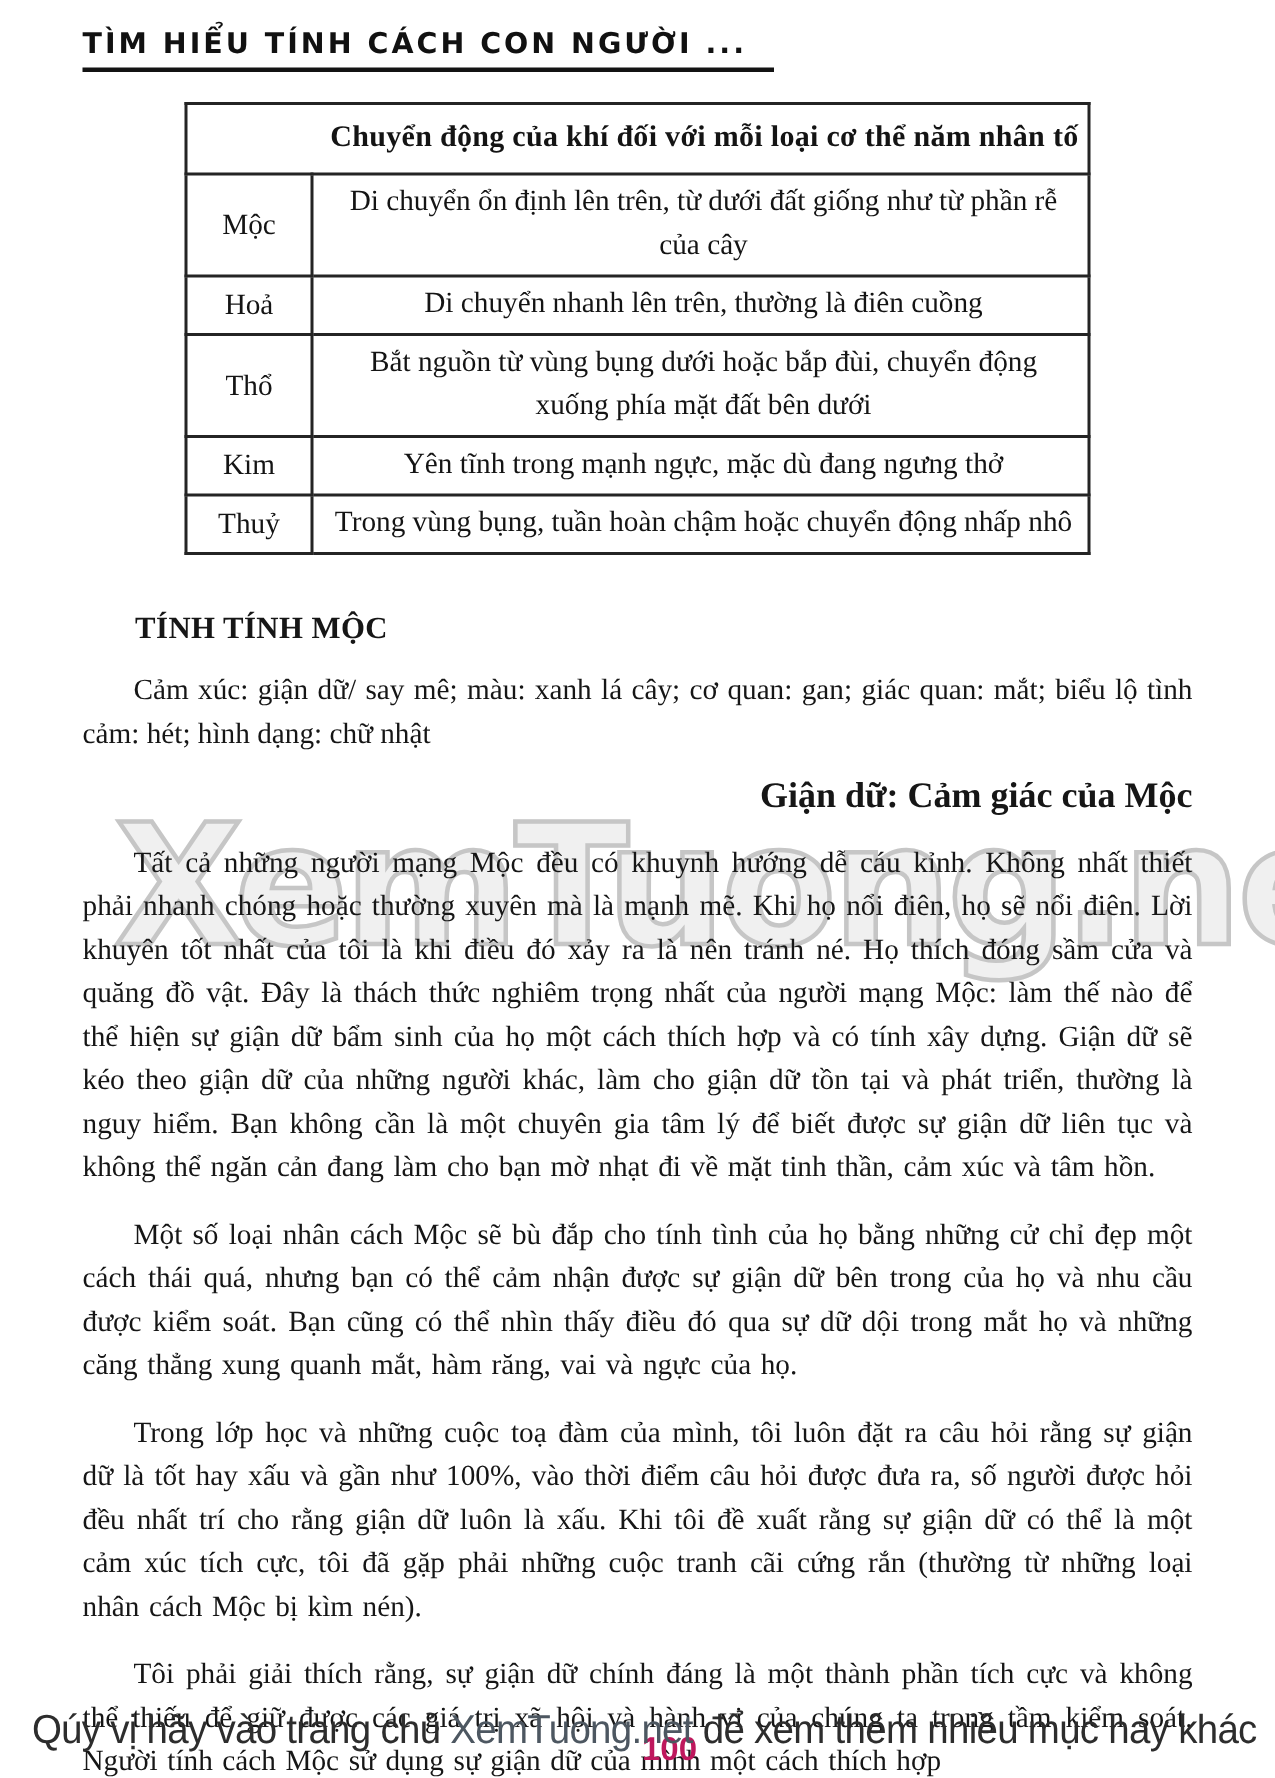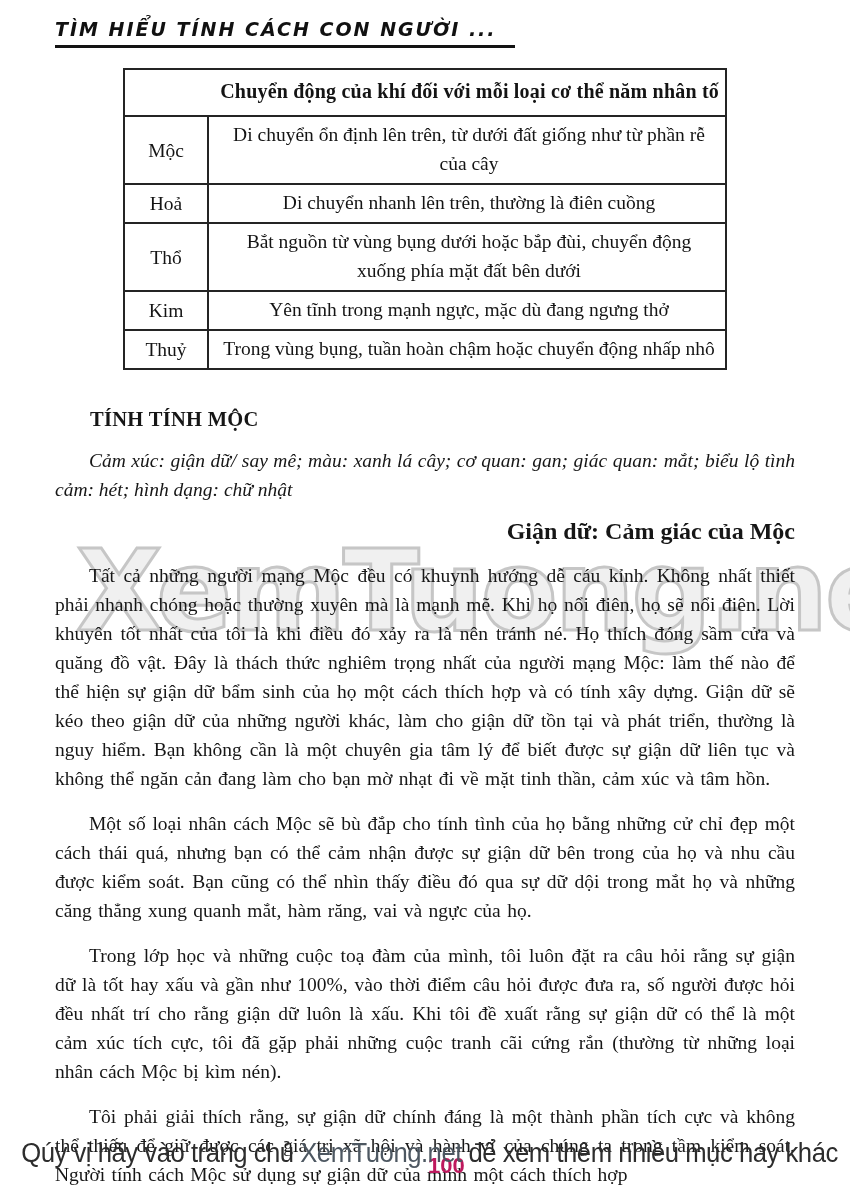--- a/index.html
+++ b/index.html
@@ -14,21 +14,20 @@
     font-family: "Liberation Serif", serif;
     color: #161616;
   }
   
   .running-head {
     position: absolute;
     top: 18px;
     left: 55px;
     font-family: "DejaVu Sans", sans-serif;
     font-weight: bold;
-    font-style: italic;
     font-size: 19px;
     letter-spacing: 2px;
     color: #111;
     border-bottom: 3px solid #131313;
     padding: 0 18px 5px 0;
     white-space: nowrap;
   }
   
   .qi-table {
     position: absolute;
@@ -83,21 +82,20 @@
     z-index: 1;
   }
   .section-title {
     font-weight: bold;
     font-size: 20.5px;
     margin-left: 35px;
     letter-spacing: 0.3px;
   }
   .attributes-line {
     margin-top: 15px;
-    font-style: italic;
     font-size: 19.5px;
     line-height: 29px;
     text-align: justify;
     text-indent: 34px;
   }
   .subheading {
     margin-top: 14px;
     font-weight: bold;
     font-size: 24px;
     margin-left: 35px;

